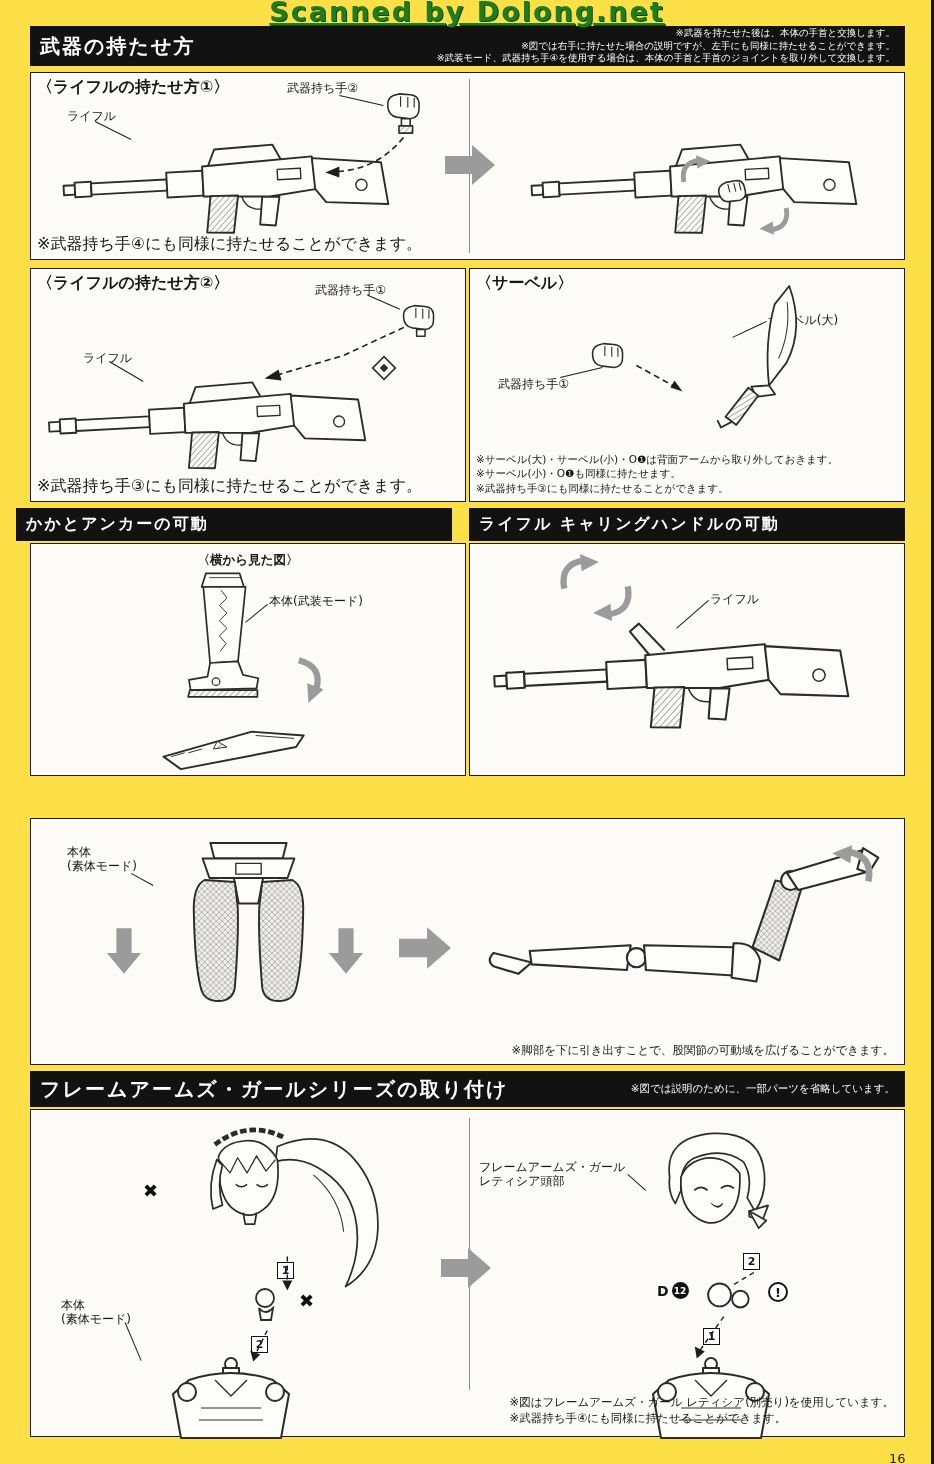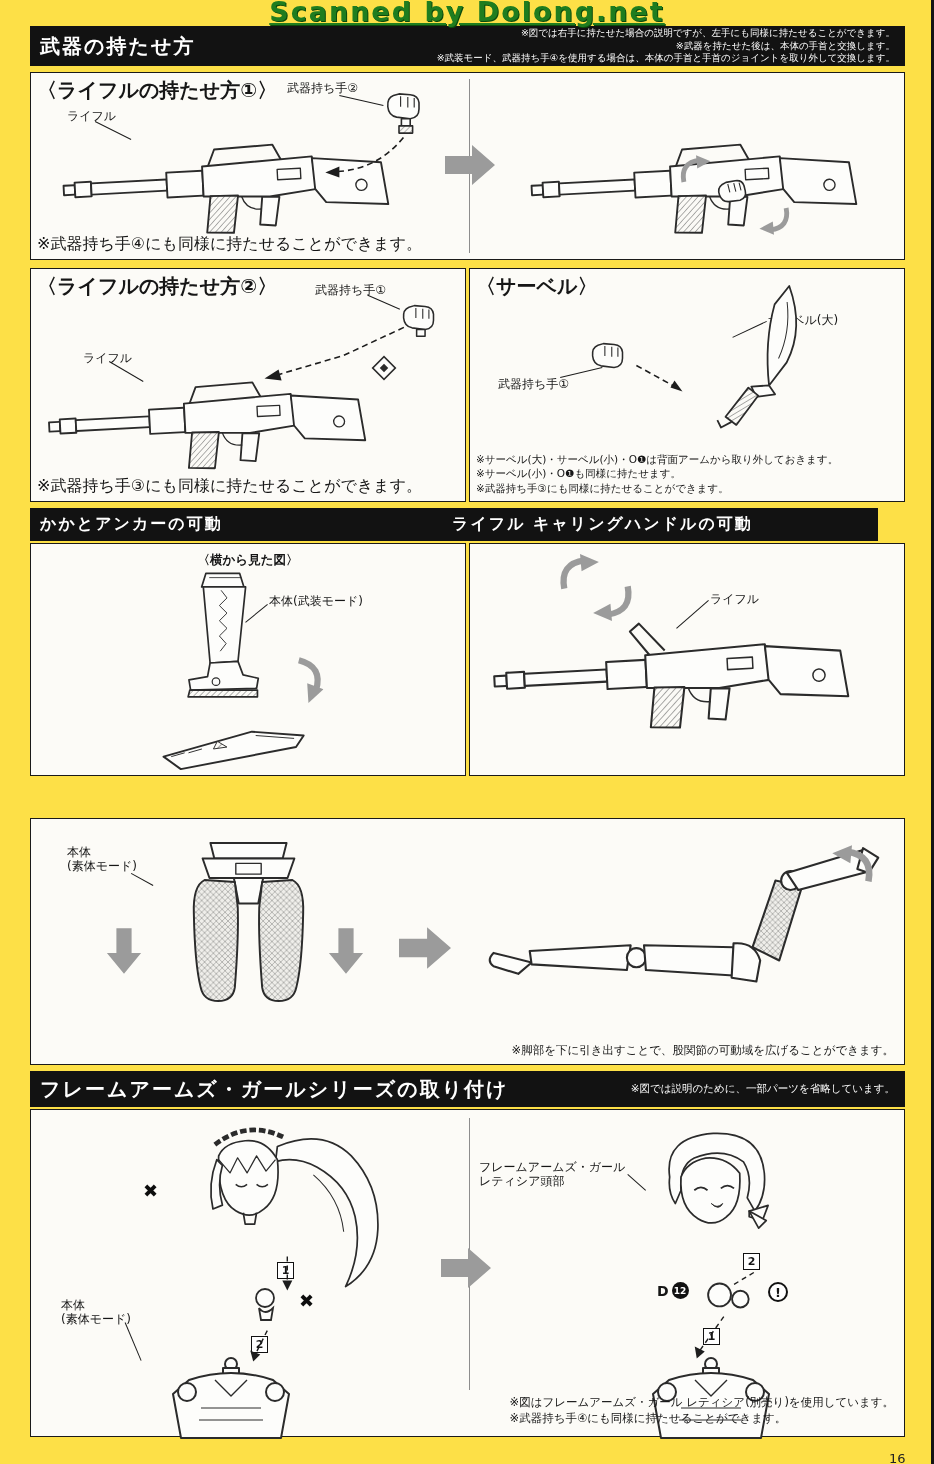--- a/index.html
+++ b/index.html
@@ -8,21 +8,21 @@
   .abs { position:absolute; }
   .watermark { position:absolute; top:-4px; left:0; right:0; text-align:center; font-size:27px; font-weight:bold;
                color:#1f7d1f; text-decoration:underline; letter-spacing:2px; z-index:20;
                text-shadow:1px 1px 0 #0c4a0c; }
   .bar { position:absolute; background:#121212; color:#fff; display:flex; align-items:center; padding:0 10px; }
   .bar-title { font-weight:bold; font-size:20px; letter-spacing:2px; white-space:nowrap; }
   .bar-title.sm { font-size:16px; }
   .bar-notes { margin-left:auto; text-align:right; font-size:9.5px; line-height:12.5px; }
   .bar-note1 { margin-left:auto; text-align:right; font-size:10.5px; }
   .panel { position:absolute; border:1.5px solid #1a1a1a; background:#fcfbf7; }
-  .panel-title { position:absolute; font-weight:bold; font-size:20px; white-space:nowrap; }
+  .panel-title { position:absolute; font-weight:bold; font-size:16px; white-space:nowrap; }
   .part-label { position:absolute; font-size:12px; white-space:nowrap; line-height:14px; }
   .note { position:absolute; font-size:16px; white-space:nowrap; }
   .notes-block { position:absolute; font-size:10.5px; line-height:14.5px; white-space:nowrap; }
   .center-label { position:absolute; left:0; right:0; text-align:center; font-weight:bold; font-size:12.5px; }
   .step-box { position:absolute; width:17px; height:17px; border:1.5px solid #111; background:#fff;
               font-size:11px; font-weight:bold; display:flex; align-items:center; justify-content:center; }
   .cross { position:absolute; font-weight:bold; font-size:18px; color:#0d0d0d; line-height:18px; }
   .excl { position:absolute; width:20px; height:20px; border:2px solid #111; border-radius:50%; background:#fff;
           display:flex; align-items:center; justify-content:center; font-weight:bold; font-size:13px; }
   .circle-num { width:17px; height:17px; border-radius:50%; background:#111; color:#fff; font-size:9px;
@@ -49,22 +49,22 @@
   </defs>
 </svg>
 
 <div class="page">
 
   <div class="watermark">Scanned by Dolong.net</div>
 
   <div class="bar" style="left:30px;top:26px;width:875px;height:40px">
     <div class="bar-title">武器の持たせ方</div>
     <div class="bar-notes">
+      <div>※武器を持たせた後は、本体の手首と交換します。</div>
       <div>※図では右手に持たせた場合の説明ですが、左手にも同様に持たせることができます。</div>
-      <div>※武器を持たせた後は、本体の手首と交換します。</div>
       <div>※武装モード、武器持ち手④を使用する場合は、本体の手首と手首のジョイントを取り外して交換します。</div>
     </div>
   </div>
 
   <div class="panel" style="left:30px;top:72px;width:875px;height:188px">
     <div class="panel-title" style="left:6px;top:4px">〈ライフルの持たせ方①〉</div>
     <div class="part-label" style="left:256px;top:8px">武器持ち手②</div>
     <div class="part-label" style="left:36px;top:36px">ライフル</div>
 
     <svg class="abs" style="left:352px;top:12px" width="48" height="53" viewBox="0 0 60 66">
@@ -218,24 +218,24 @@
       </g>
     </svg>
 
     <div class="notes-block" style="left:6px;bottom:6px">
       <div>※サーベル(大)・サーベル(小)・O❶は背面アームから取り外しておきます。</div>
       <div>※サーベル(小)・O❶も同様に持たせます。</div>
       <div>※武器持ち手③にも同様に持たせることができます。</div>
     </div>
   </div>
 
-  <div class="bar" style="left:30px;top:508px;width:436px;height:33px">
+  <div class="bar" style="left:16px;top:508px;width:436px;height:33px">
     <div class="bar-title sm">かかとアンカーの可動</div>
   </div>
-  <div class="bar" style="left:442px;top:508px;width:436px;height:33px">
+  <div class="bar" style="left:469px;top:508px;width:436px;height:33px">
     <div class="bar-title sm">ライフル キャリングハンドルの可動</div>
   </div>
 
   <div class="panel" style="left:30px;top:543px;width:436px;height:233px">
     <div class="center-label" style="top:8px">〈横から見た図〉</div>
     <div class="part-label" style="left:238px;top:50px">本体(武装モード)</div>
 
     <svg class="abs" style="left:132px;top:26px" width="128" height="148" viewBox="0 0 150 175">
       <g stroke="#2b2b2b" stroke-width="2" fill="#fdfdfb" stroke-linejoin="round">
         <path d="M50 4 h40 l5 16 h-50 z"></path>

